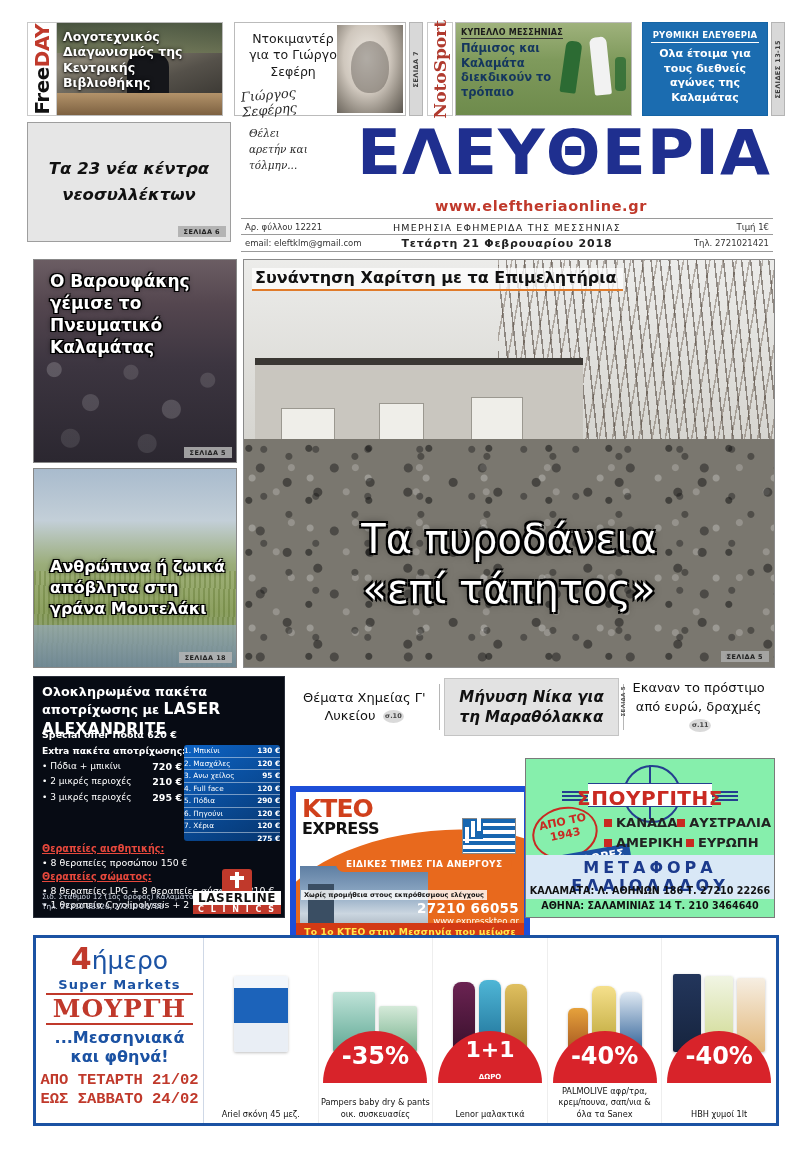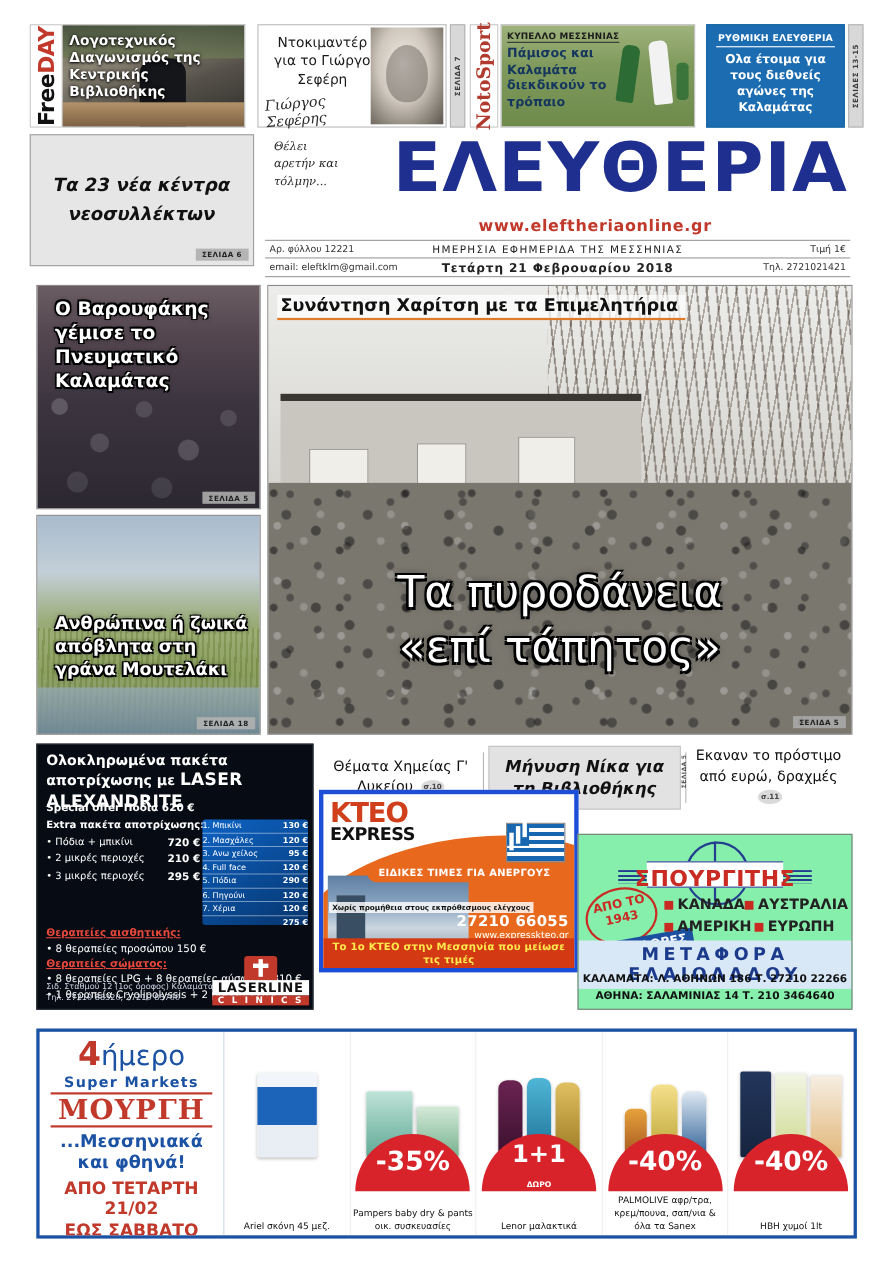--- a/index.html
+++ b/index.html
@@ -204,22 +204,22 @@
   .laser .li2{position:absolute;left:8px;top:208px;font-size:9.4px;}
   .laser .li3{position:absolute;left:8px;top:222px;font-size:9.4px;}
   .laser .addr{position:absolute;left:8px;bottom:4px;font-size:7.4px;line-height:1.45;color:#cfd6e4;}
   .laserlogo{position:absolute;right:3px;bottom:3px;width:88px;text-align:center;}
   .laserlogo .cross{width:30px;height:22px;margin:0 auto;background:#c0392b;position:relative;border-radius:3px 3px 0 0;}
   .laserlogo .cross:before{content:"";position:absolute;left:13px;top:3px;width:4px;height:16px;background:#fff;}
   .laserlogo .cross:after{content:"";position:absolute;left:8px;top:7px;width:14px;height:4px;background:#fff;}
   .laserlogo .n1{background:#fff;color:#111;font-weight:bold;font-size:12px;letter-spacing:.5px;}
   .laserlogo .n2{background:#c0392b;color:#fff;font-weight:bold;font-size:8px;letter-spacing:2px;}
 
-  .kteo{position:absolute;left:290px;top:718px;width:228px;height:158px;
-    border:4px solid #1d4ed8;overflow:hidden;background:#fff;}
+  .kteo{position:absolute;left:290px;top:786px;width:228px;height:158px;
+    border:6px solid #1d4ed8;overflow:hidden;background:#fff;}
   .kteo .swoosh{position:absolute;left:-20px;top:40px;width:300px;height:140px;
     background:#e8691d;border-radius:50% 50% 0 0;transform:rotate(-8deg);}
   .kteo .photo{position:absolute;left:4px;top:74px;width:128px;height:68px;
     background:linear-gradient(180deg,#5f7fa3 0%,#8ba6c2 40%,#cbd6e0 70%,#9aa7b3 100%);}
   .kteo .photo:after{content:"";position:absolute;left:8px;top:18px;width:26px;height:46px;background:#3a4e63;}
   .kteo .ktlogo{position:absolute;left:6px;top:5px;}
   .kteo .kt1{font-weight:bold;font-size:25px;color:#d0401c;letter-spacing:-1px;line-height:.95;}
   .kteo .kt2{font-weight:bold;font-size:16px;color:#111;letter-spacing:-.5px;line-height:1;}
   .kteo .k100{position:absolute;left:100px;top:8px;font-weight:bold;font-size:13px;
     color:#14519c;line-height:1.2;}
@@ -271,21 +271,21 @@
   .mourgi{position:absolute;left:33px;top:935px;width:740px;height:185px;
     border:3px solid #1b52a3;background:#fff;display:flex;overflow:hidden;}
   .mg-left{width:168px;border-right:1px solid #cfd8e6;padding:6px 4px 4px;box-sizing:border-box;text-align:center;}
   .mg-4{font-size:25px;line-height:1;color:#1b52a3;font-weight:normal;}
   .mg-4 b{color:#c0392b;font-size:30px;font-weight:bold;}
   .mg-sm{font-weight:bold;font-size:13px;color:#1b52a3;letter-spacing:1.2px;margin-top:3px;}
   .mg-name{font-family:"DejaVu Serif","Liberation Serif",serif;font-weight:bold;font-size:25px;
     color:#c0392b;letter-spacing:1px;line-height:1.1;border-top:2px solid #c0392b;border-bottom:2px solid #c0392b;
     margin:1px 6px;}
   .mg-slogan{font-size:16px;color:#1b52a3;font-weight:bold;margin-top:3px;}
-  .mg-dates{font-size:15.5px;color:#c0392b;font-weight:bold;line-height:1.26;margin-top:5px;}
+  .mg-dates{font-size:15.5px;color:#c0392b;font-weight:bold;line-height:1.26;margin-top:5px;font-family:Liberation Mono, monospace;}
   .mg-cell{flex:1;position:relative;border-right:1px solid #eee;}
   .mg-cell:last-child{border-right:none;}
   .prodbox{position:absolute;left:0;right:0;top:6px;height:108px;display:flex;
     align-items:flex-end;justify-content:center;gap:4px;}
   .pkg{border-radius:2px;box-shadow:0 1px 3px rgba(0,0,0,.25);}
   .badge{position:absolute;left:50%;bottom:40px;transform:translateX(-50%);
     width:104px;height:52px;background:#d8232a;border-radius:104px 104px 0 0;
     color:#fff;text-align:center;overflow:hidden;}
   .badge .big{font-weight:bold;font-size:24px;line-height:50px;}
   .badge .per{position:absolute;left:50%;top:4px;transform:translateX(-50%);font-size:7.5px;}
@@ -401,21 +401,21 @@
     <div class="pagebadge">ΣΕΛΙΔΑ 5</div>
   </div>
 
   <div class="teasers">
     <div class="tz">
       <span>Θέματα Χημείας Γ' Λυκείου</span>
       <span class="pnum">σ.10</span>
     </div>
     <div class="tdiv"></div>
     <div class="tz mid">
-      <div class="tzbox">Μήνυση Νίκα για τη Βιβλιοθήκης</div>
+      <div class="tzbox">Μήνυση Νίκα για τη Μαραθόλακκα</div>
       <div class="vside">ΣΕΛΙΔΑ 5</div>
     </div>
     <div class="tdiv"></div>
     <div class="tz">
       <span>Εκαναν το πρόστιμο από ευρώ, δραχμές</span>
       <span class="pnum">σ.11</span>
     </div>
   </div>
 
   <div class="laser">

